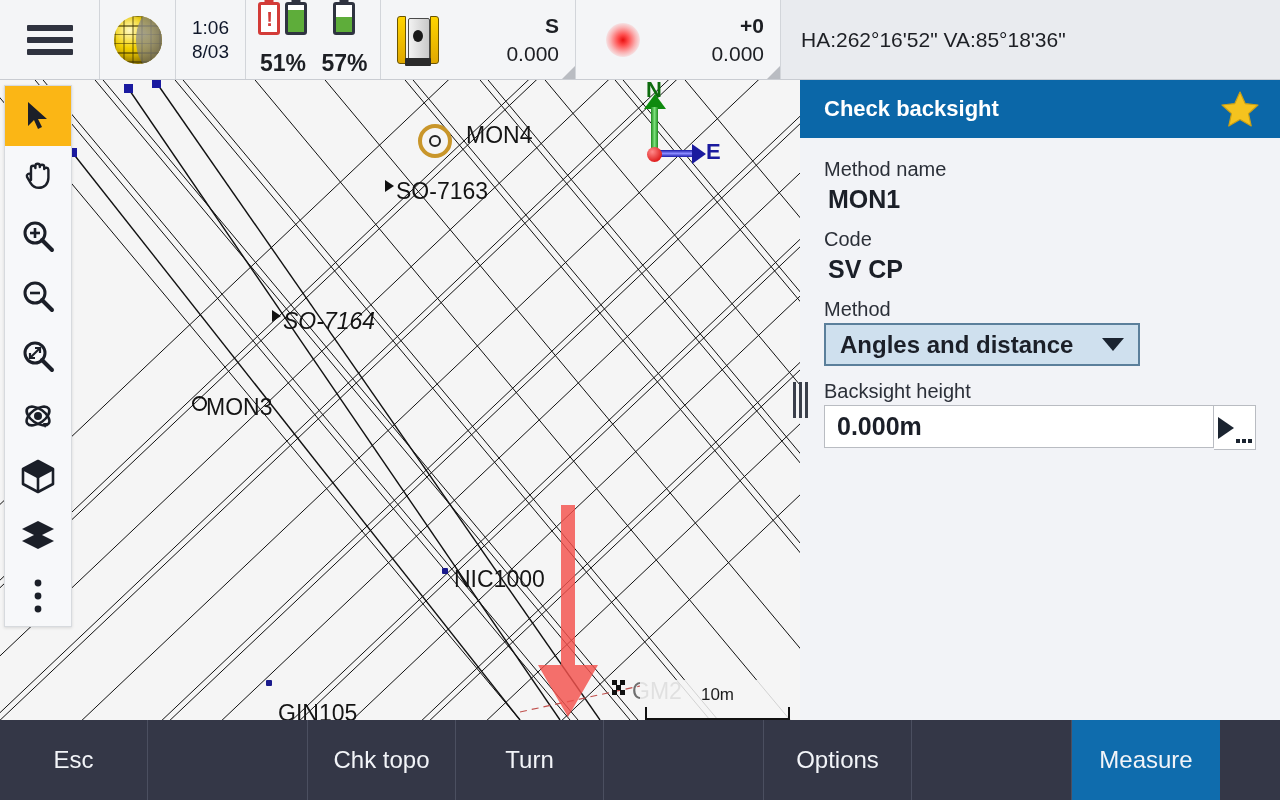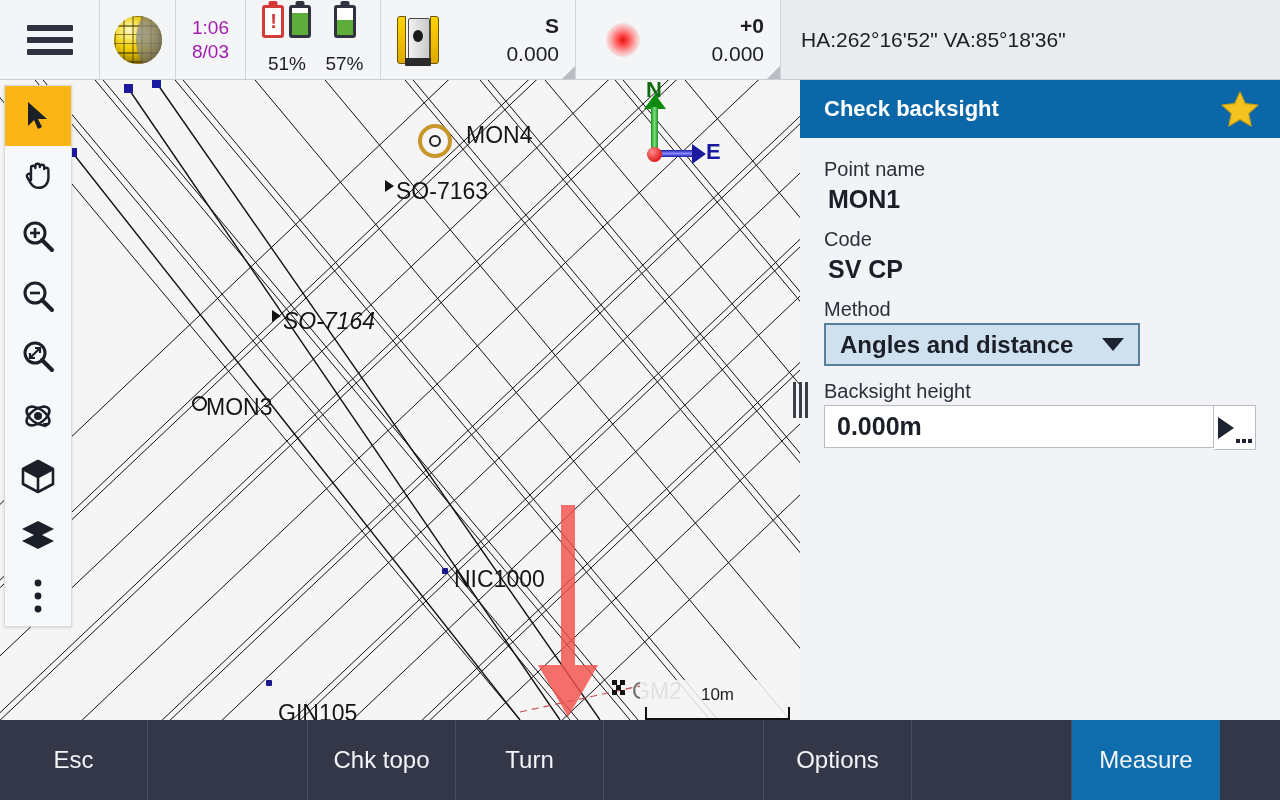--- a/index.html
+++ b/index.html
@@ -69,42 +69,42 @@
       repeating-linear-gradient(to bottom, rgba(60,50,0,.55) 0 1.5px, transparent 1.5px 9px),
       repeating-linear-gradient(to right, rgba(60,50,0,.40) 0 1.5px, transparent 1.5px 9px);
   }
   .globe::after {
     content: "";
     position: absolute; right: -4px; top: -4px;
     width: 30px; height: 56px; border-radius: 50%;
     background: radial-gradient(circle at 30% 40%, rgba(150,150,150,.85), rgba(110,110,110,.6) 70%, rgba(90,90,90,0) 100%);
   }
   .clock-cell { width: 70px; flex-direction: column; }
-  .clock-line { font-size: 19px; color: #a21caf; line-height: 1.25; }
+  .clock-line { font-size: 19px; color: #0f172a; line-height: 1.25; }
 
   .batt-cell { width: 135px; gap: 14px; }
   .batt-group { display: flex; flex-direction: column; align-items: center; }
   .batt-icons { display: flex; gap: 5px; align-items: flex-end; }
   .batt {
     width: 22px; height: 33px; border: 3px solid #2f3340; border-radius: 3px;
     position: relative; background: #fff; box-sizing: border-box;
     display: flex; align-items: flex-end;
   }
   .batt::before {
     content: ""; position: absolute; top: -7px; left: 50%; transform: translateX(-50%);
     width: 9px; height: 4px; background: #2f3340; border-radius: 2px 2px 0 0;
   }
   .batt .fill { width: 100%; background: #5ead3a; }
   .batt.alert { border-color: #d33b38; }
   .batt.alert::before { background: #d33b38; }
   .batt.alert .bang {
     position: absolute; left: 0; right: 0; top: 50%; transform: translateY(-50%);
     text-align: center; color: #d33b38; font-size: 20px; font-weight: bold; line-height: 1;
   }
-  .batt-pct { font-size: 19px; color: #1d1f24; margin-top: 15px; }
+  .batt-pct { font-size: 23px; color: #1d1f24; margin-top: 15px; font-weight: bold; }
 
   .instr-cell { width: 195px; justify-content: flex-start; padding-left: 14px; gap: 10px; }
   .instrument { width: 46px; height: 52px; position: relative; }
   .instrument .body {
     position: absolute; left: 13px; top: 4px; width: 20px; height: 44px;
     background: linear-gradient(to right, #f2f2f2, #c9c9c9);
     border: 1.5px solid #4a4a4a; border-radius: 2px;
   }
   .instrument .wingL, .instrument .wingR {
     position: absolute; top: 2px; width: 9px; height: 48px;
@@ -562,21 +562,21 @@
   <div class="panel">
     <div class="panel-header">
       <div class="panel-title">Check backsight</div>
       <svg class="star" viewBox="0 0 40 38">
         <path d="M20 2 L25.2 13.6 L38 15 L28.5 23.6 L31.2 36 L20 29.6 L8.8 36 L11.5 23.6 L2 15 L14.8 13.6 Z" fill="#f5c31e" stroke="#caa016" stroke-width="1.2" stroke-linejoin="round"></path>
       </svg>
     </div>
 
     <div class="panel-body">
 
-      <div class="field-label">Point name</div>
+      <div class="field-label">Method name</div>
       <div class="field-value">MON1</div>
 
       <div class="field-label">Code</div>
       <div class="field-value">SV CP</div>
 
       <div class="field-label">Method</div>
       <div class="select-box">
         <div class="select-text">Angles and distance</div>
         <div class="chev"></div>
       </div>

